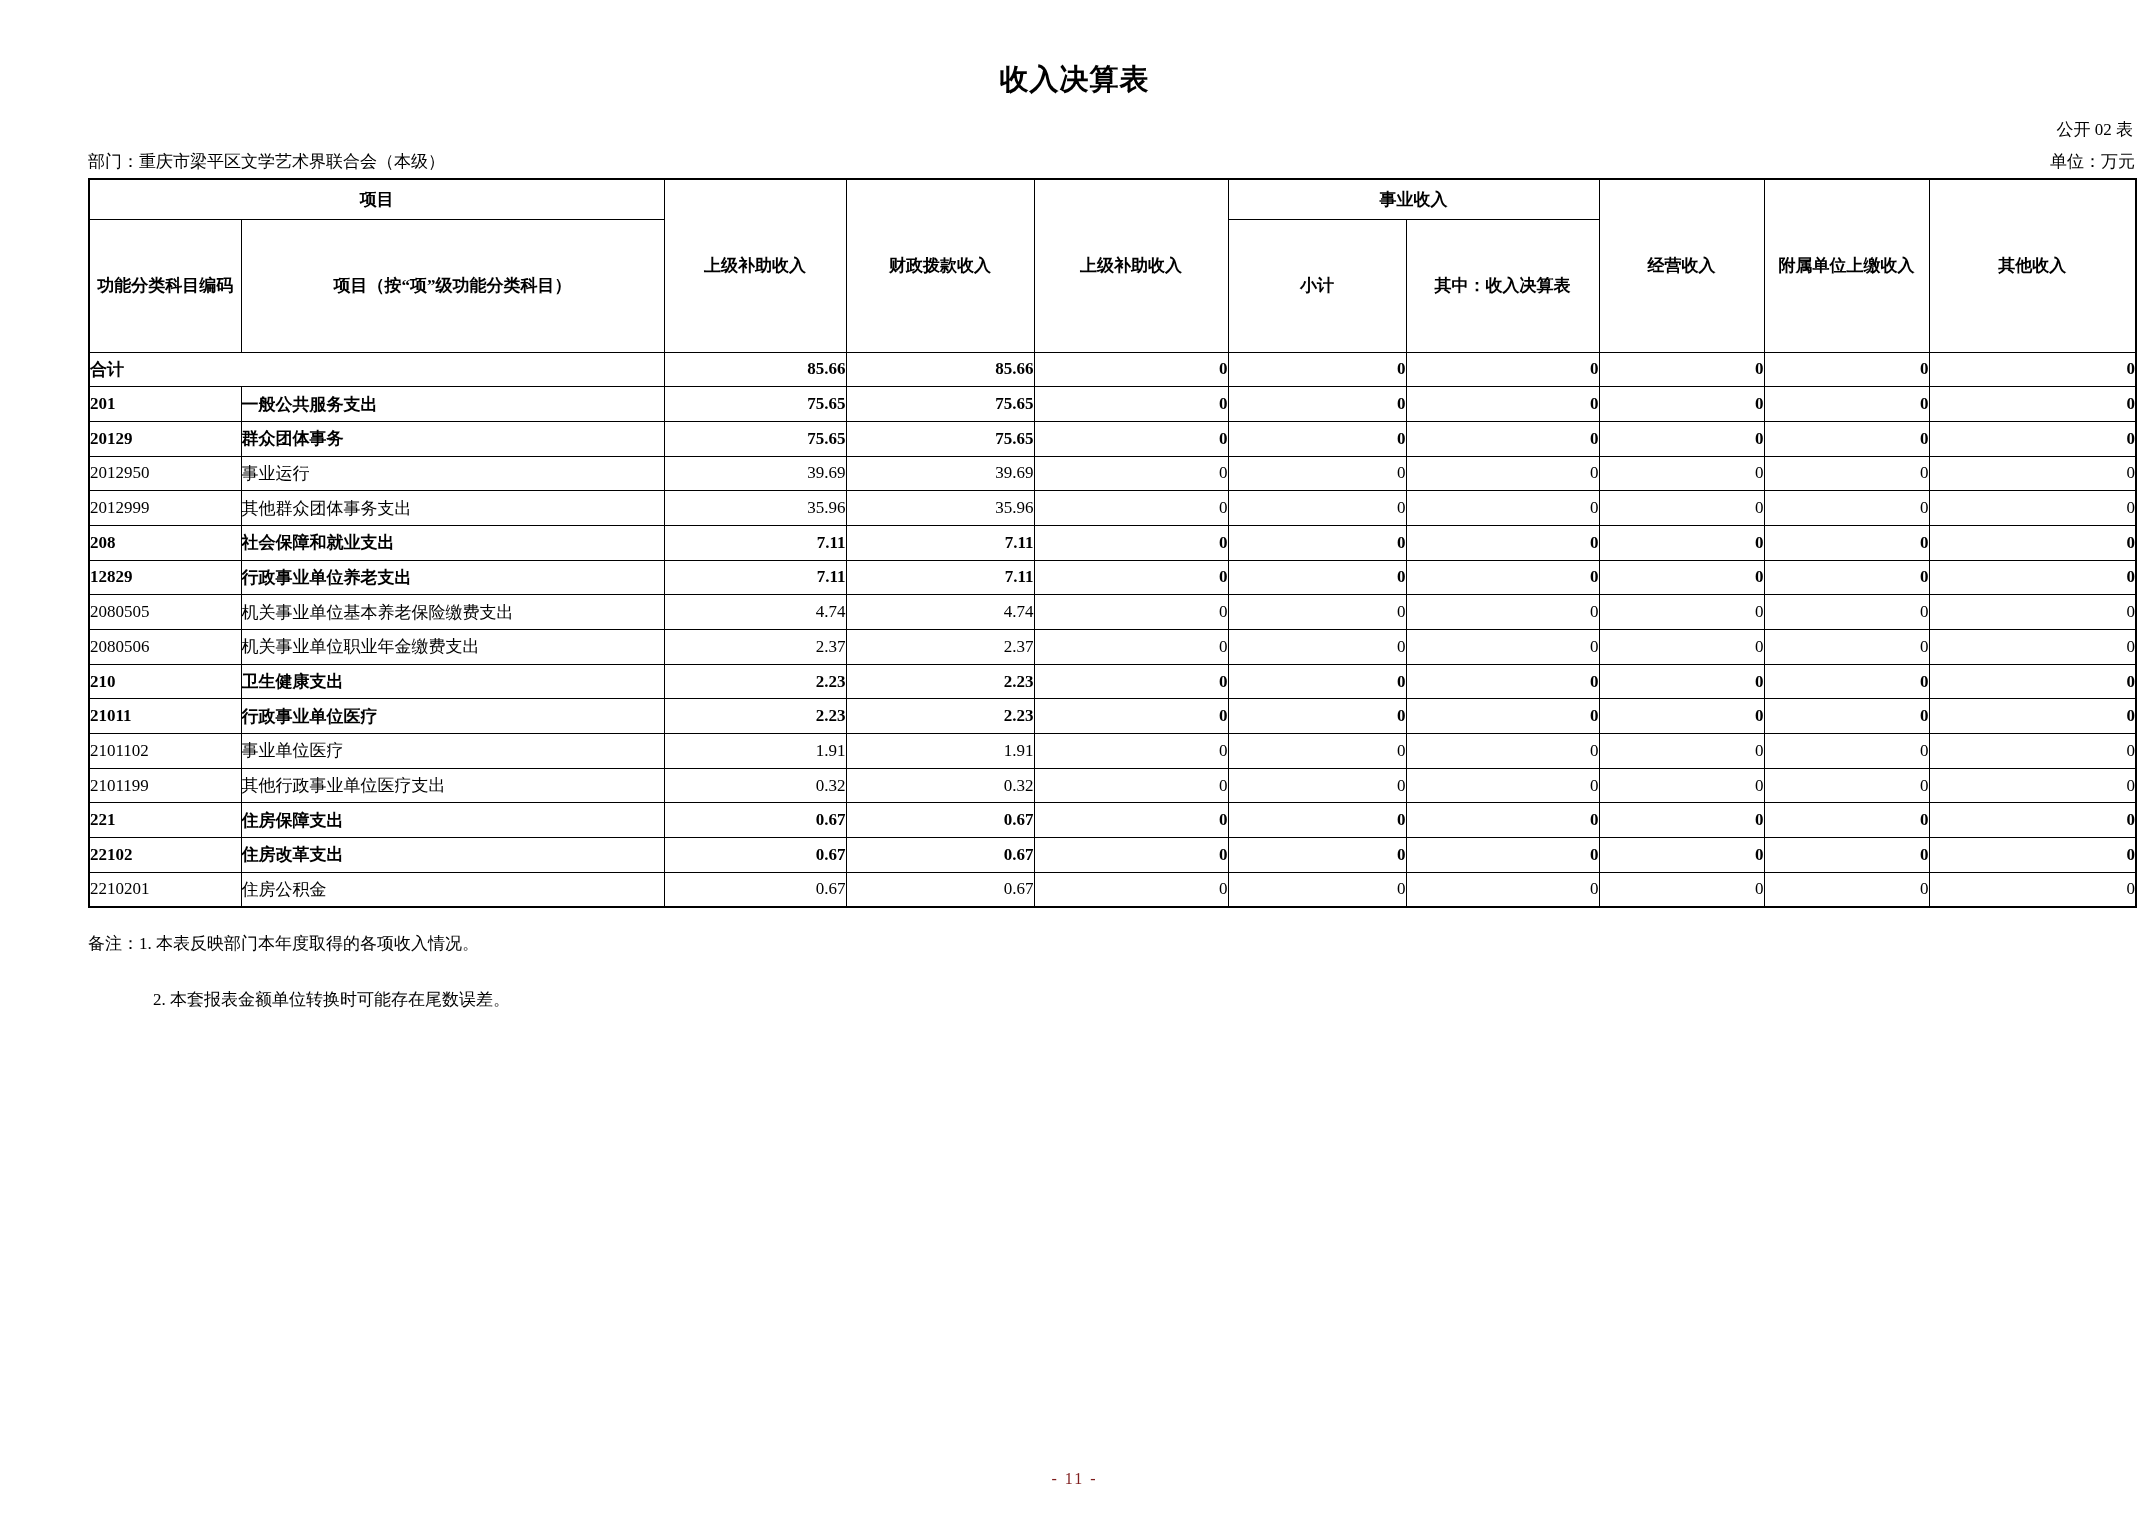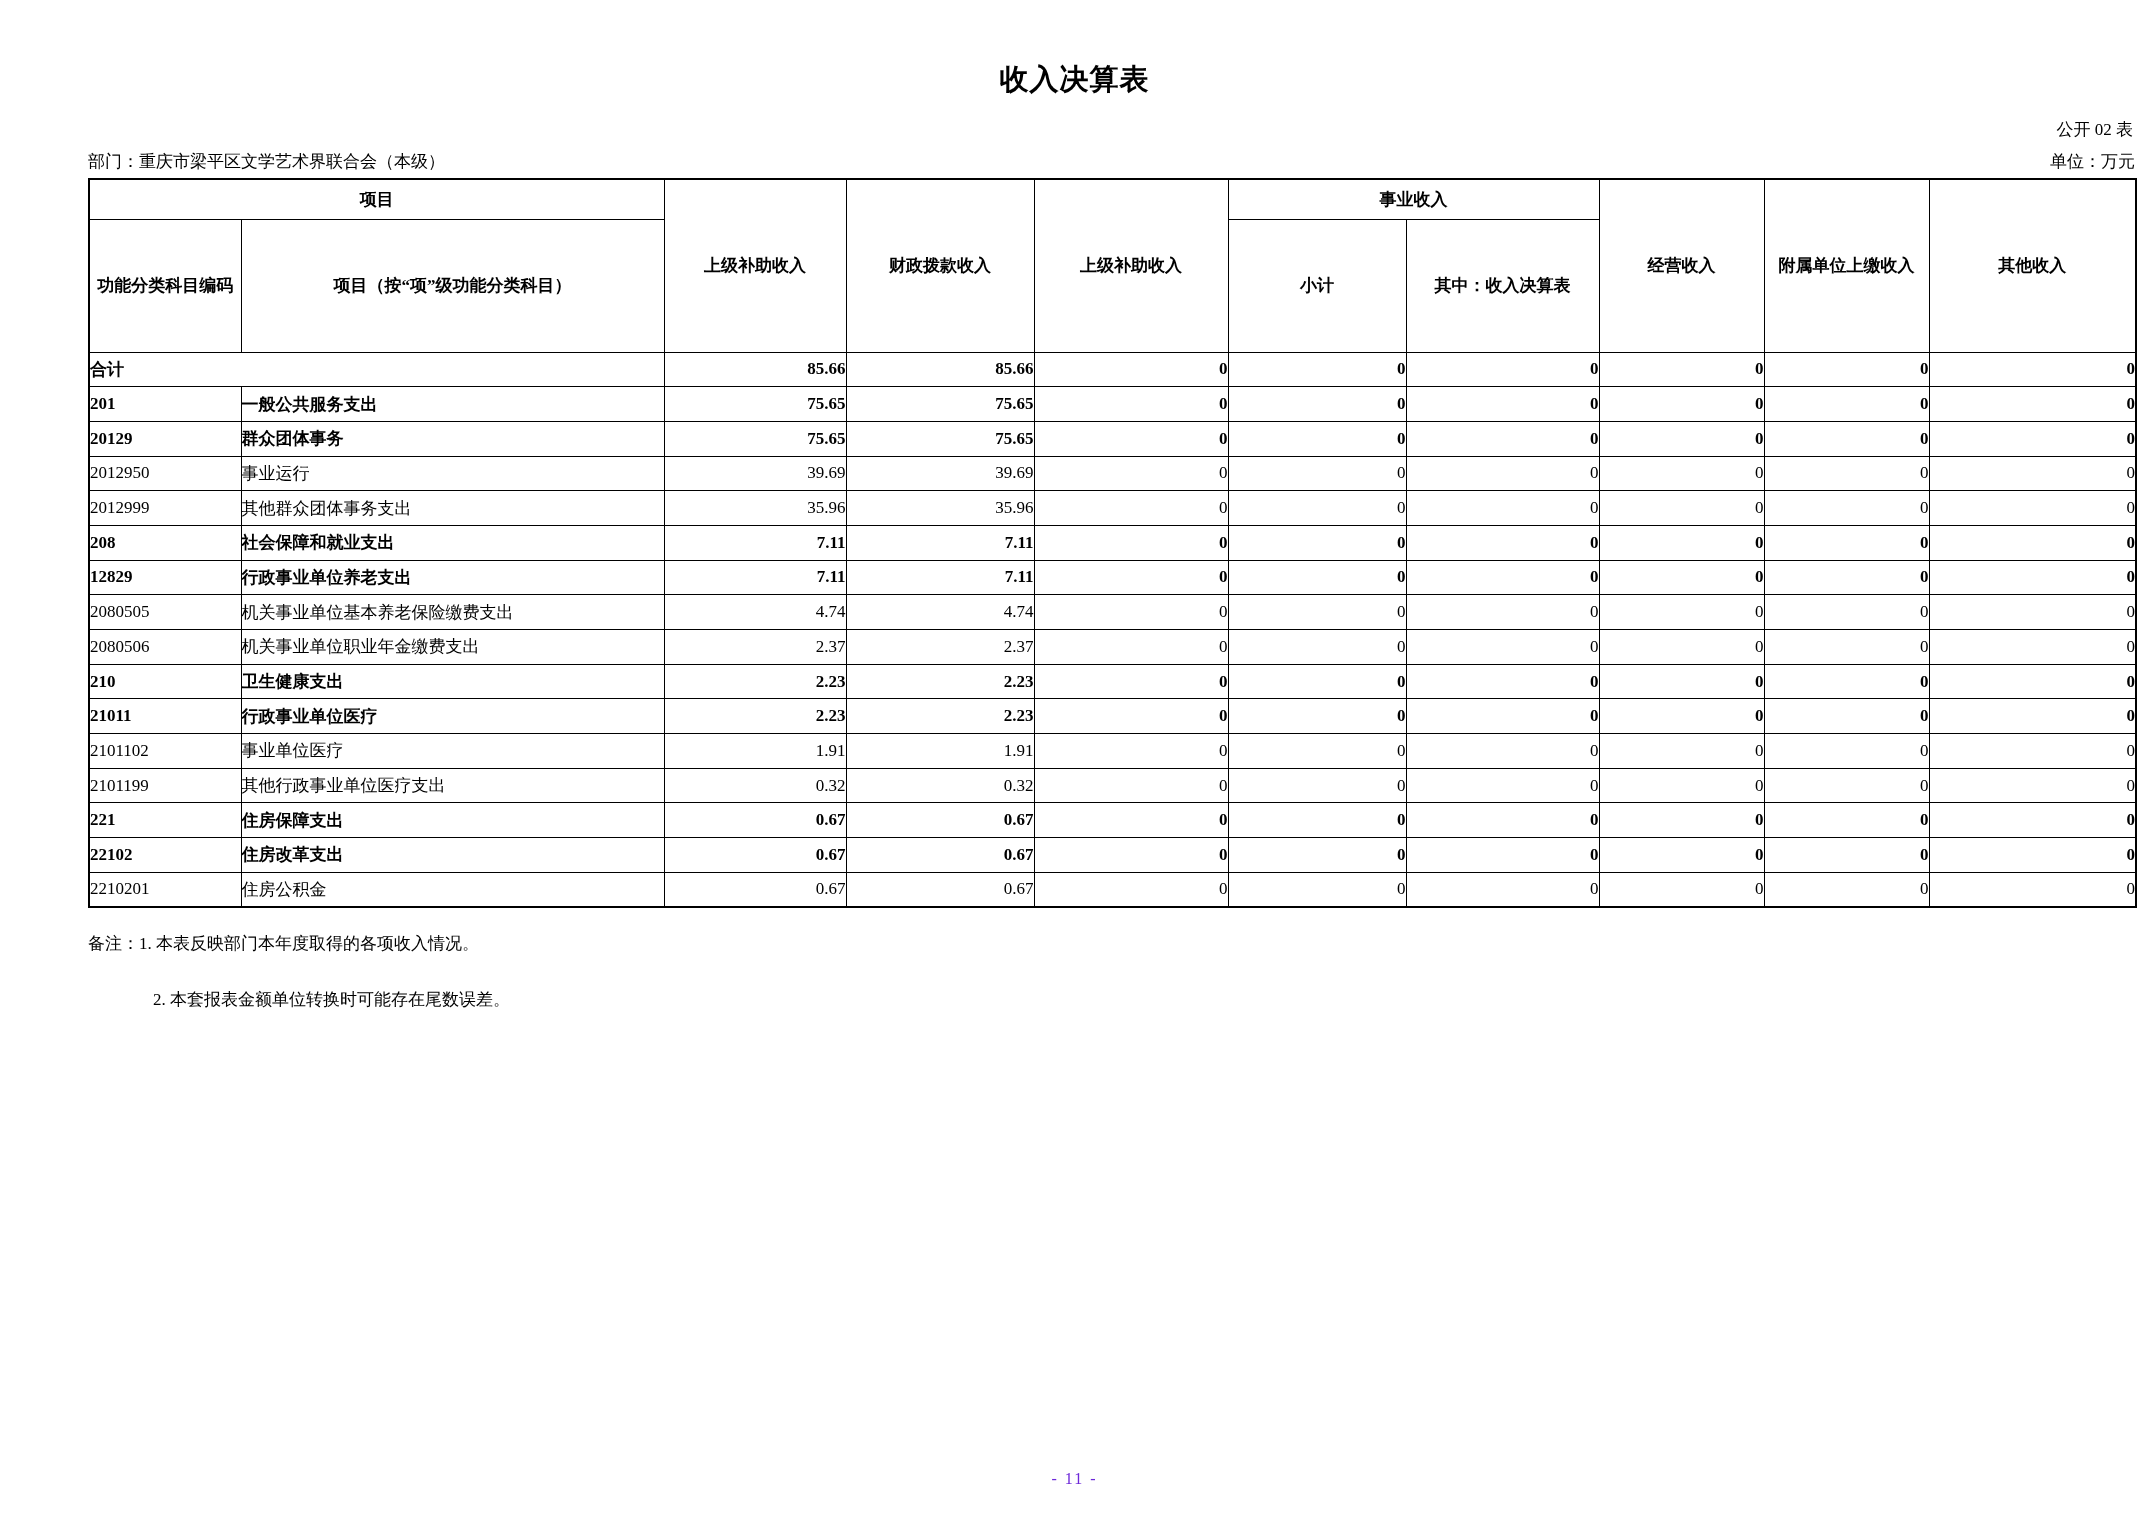--- a/index.html
+++ b/index.html
@@ -35,21 +35,21 @@
   tbody tr { height:34.7px; }
   td.cell-code  { text-align:left;  padding-left:3px;  }
   td.cell-name  { text-align:left;  padding-left:5px;  }
   td.cell-num   { text-align:right; padding-right:12px; }
   td.cell-total { }
   tr.bold td { font-weight:bold; }
   .notes { position:absolute; top:932px; left:88px; font-size:17px; }
   .note-2 { margin-top:33px; margin-left:65px; }
   .page-number {
     position:absolute; top:1470px; left:0; width:2149px;
-    text-align:center; font-size:16px; color:#6d28d9; letter-spacing:2px;
+    text-align:center; font-size:16px; color:#7f1d1d; letter-spacing:2px;
   }
 </style>
 </head>
 <body>
 
 <div class="title">收入决算表</div>
 <div class="table-code">公开 02 表</div>
 
 <div class="meta-line">
   <span>部门：重庆市梁平区文学艺术界联合会（本级）</span>

